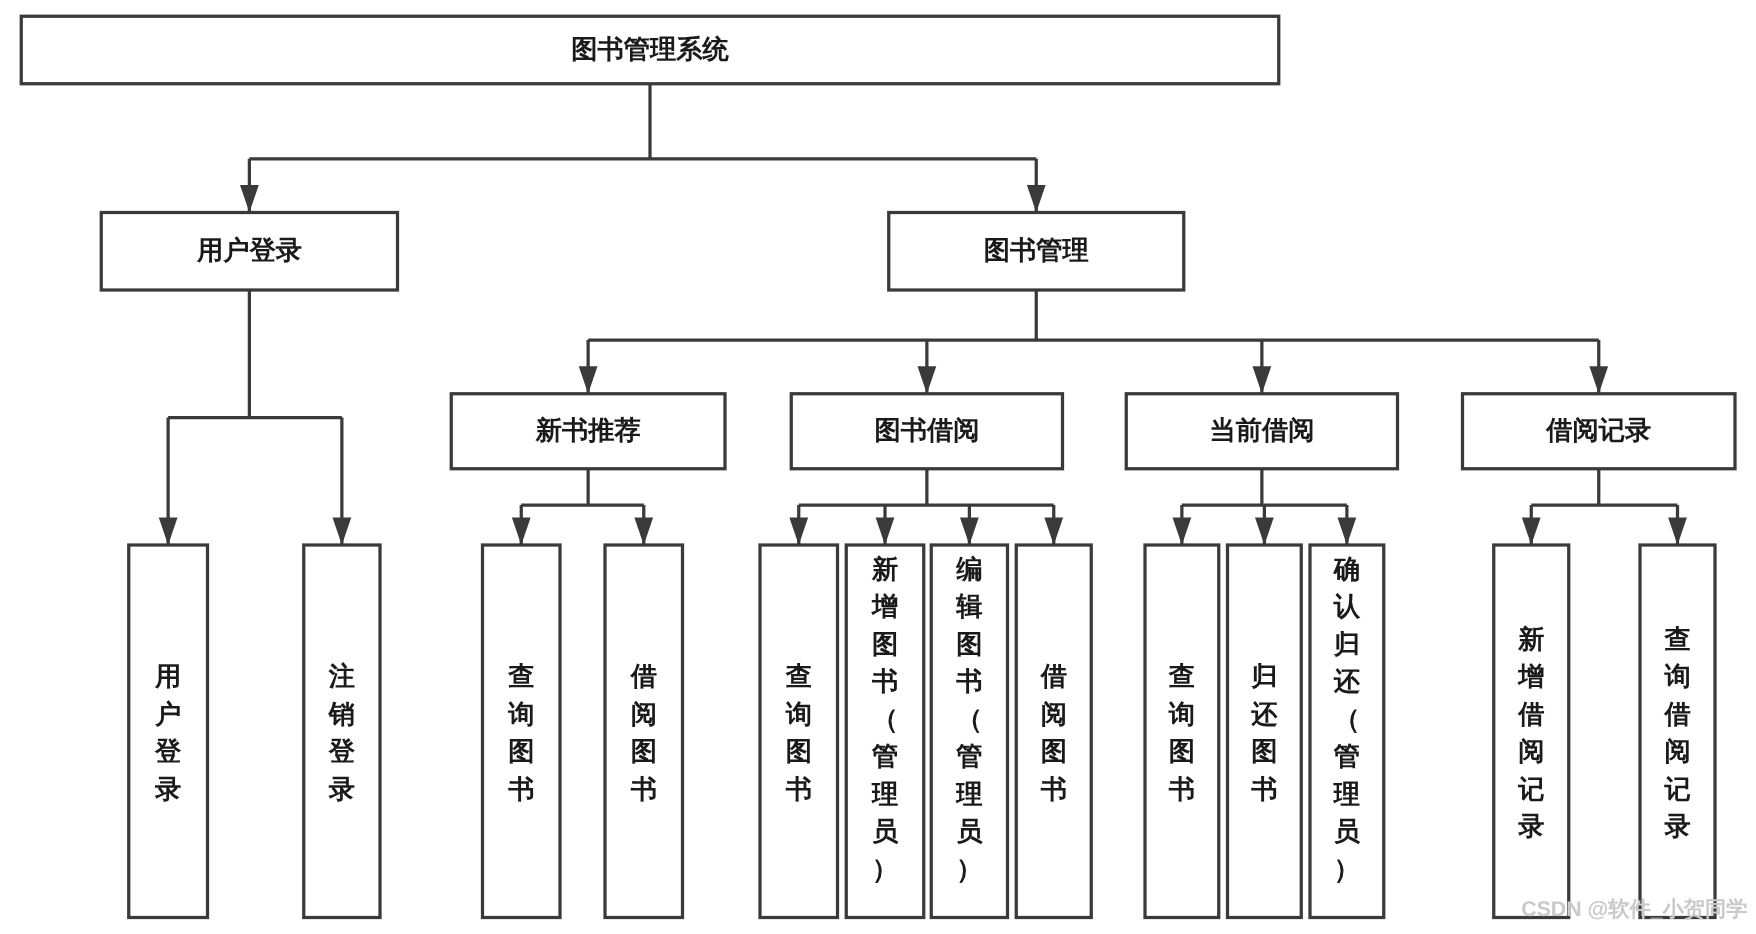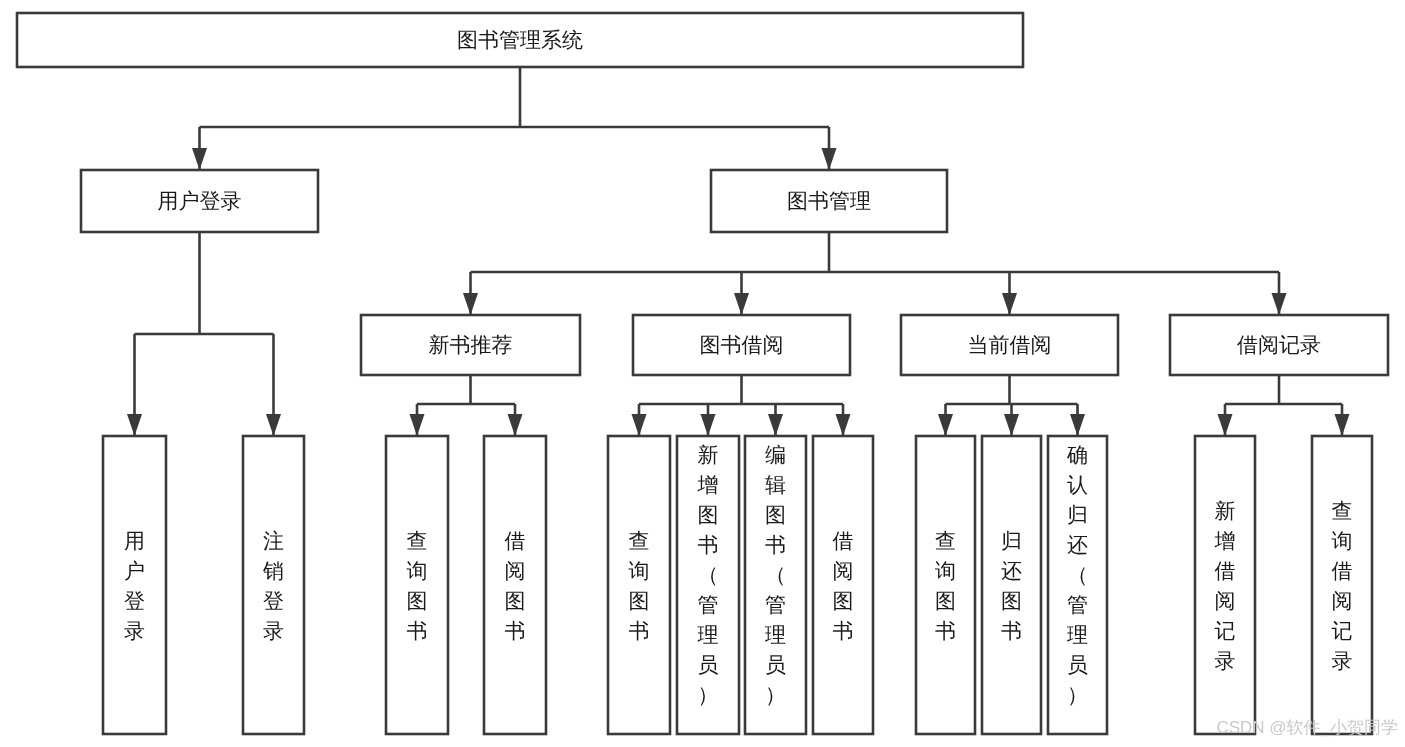--- a/index.html
+++ b/index.html
@@ -13,20 +13,21 @@
     font-family: "Liberation Sans", "DejaVu Sans", sans-serif;
     overflow: hidden;
     position: relative;
   }
   #diagram-root {
     position: absolute;
     left: 0;
     top: 0;
     width: 1405px;
     height: 747px;
+    font-weight: bold;
   }
   svg.diagram-canvas {
     display: block;
     width: 1405px;
     height: 747px;
   }
   .node-rect {
     fill: #ffffff;
     stroke: #3a3a3a;
     stroke-width: 2.6;

